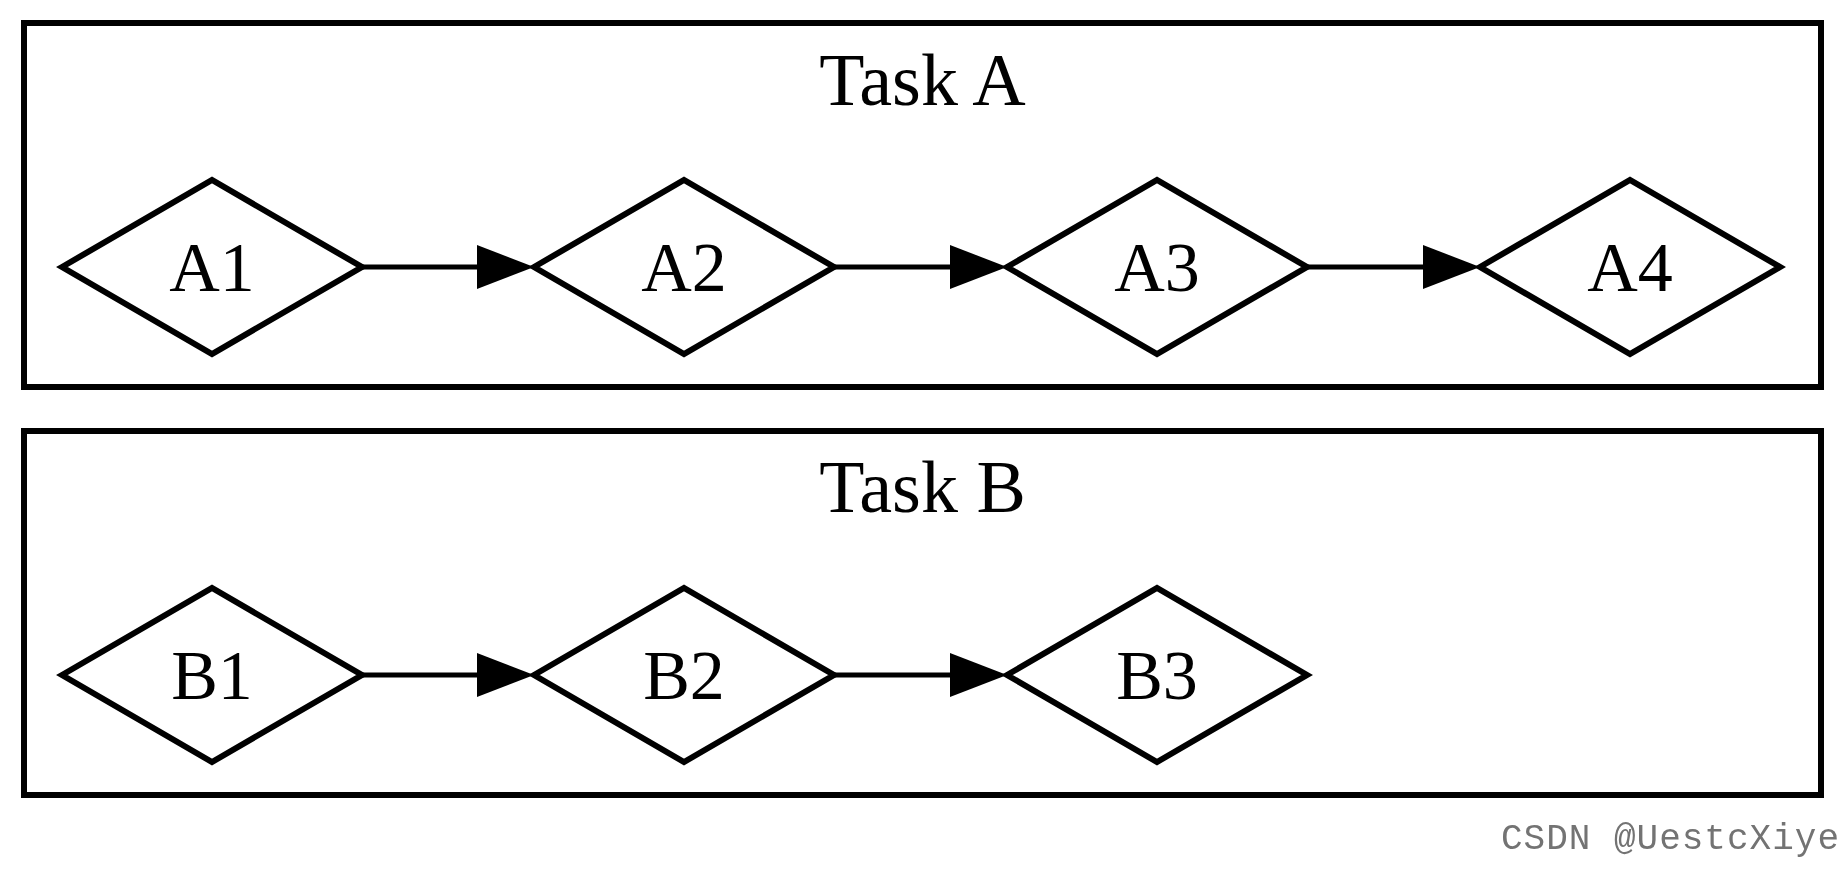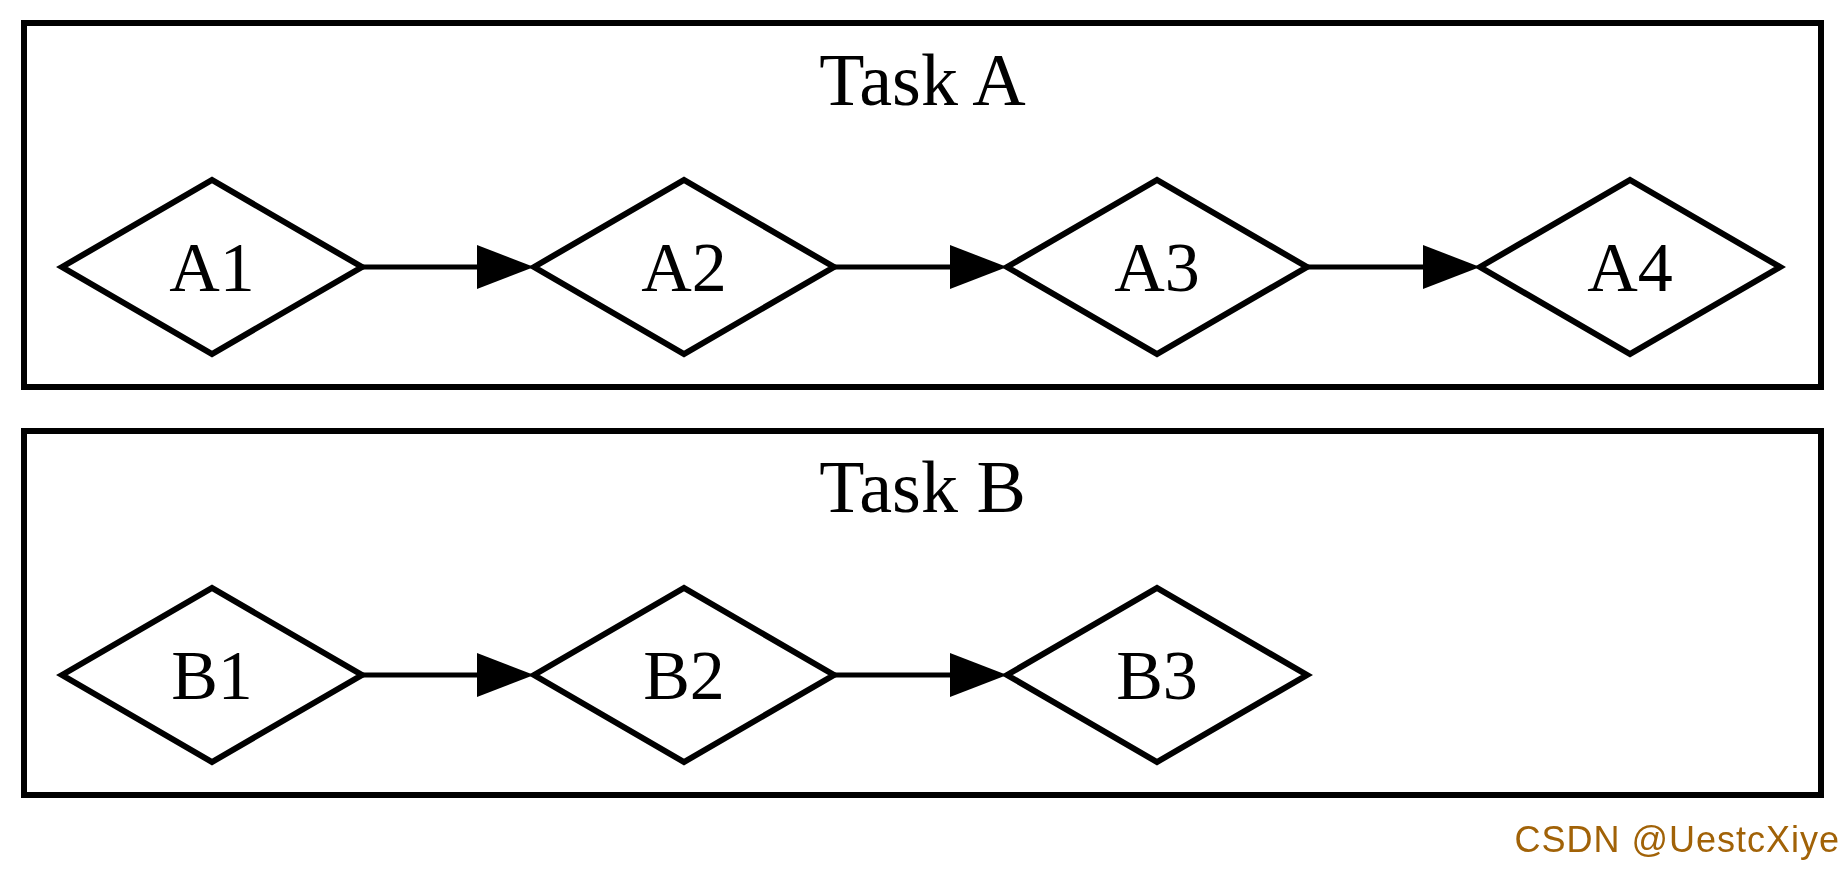--- a/index.html
+++ b/index.html
@@ -77,14 +77,14 @@
           <polygon points="534,675 477,653 477,697" fill="#000000"></polygon>
           <polygon points="534,675 684,588 834,675 684,762" fill="#ffffff" stroke="#000000" stroke-width="6" stroke-linejoin="miter"></polygon>
           <text x="684" y="699" text-anchor="middle" class="node-label">B2</text>
           <line x1="834" y1="675" x2="958" y2="675" stroke="#000000" stroke-width="5"></line>
           <polygon points="1007,675 950,653 950,697" fill="#000000"></polygon>
           <polygon points="1007,675 1157,588 1307,675 1157,762" fill="#ffffff" stroke="#000000" stroke-width="6" stroke-linejoin="miter"></polygon>
           <text x="1157" y="699" text-anchor="middle" class="node-label">B3</text>
         </g>
       </svg>
     </div>
-  <div id="watermark" style="color: #a16207;">CSDN @UestcXiye</div>
+  <div id="watermark" style="color: #737373; font-family: Liberation Mono, monospace;">CSDN @UestcXiye</div>
 </div>
 
 </body></html>

